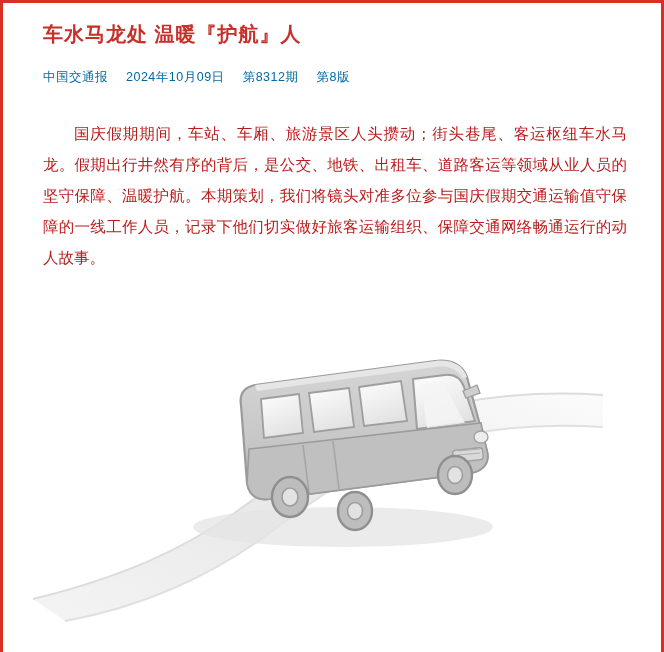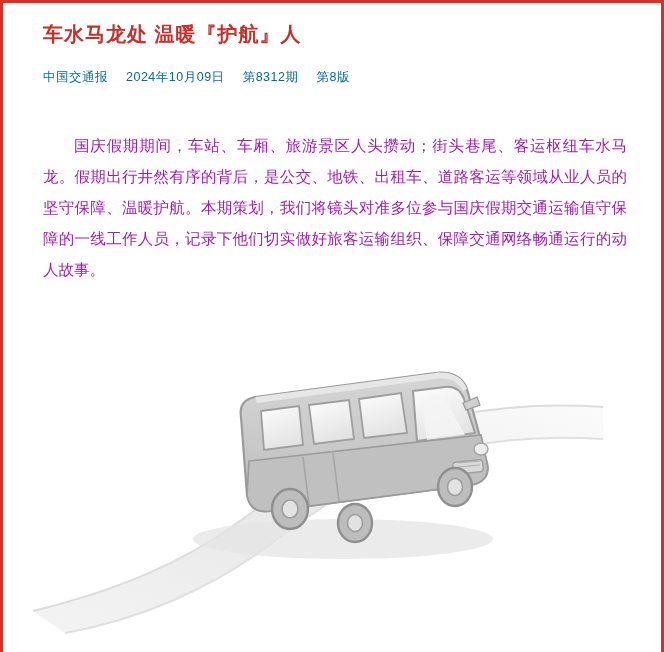--- a/index.html
+++ b/index.html
@@ -41,24 +41,24 @@
     color: #0369a1;
     letter-spacing: 0.5px;
     display: flex;
     gap: 18px;
     align-items: baseline;
   }
   .meta span {
     white-space: nowrap;
   }
   .body-text {
-    margin: 44px 14px 0 14px;
+    margin: 32px 14px 0 14px;
     font-size: 15.5px;
     line-height: 2.0;
-    color: #a21caf;
+    color: #b91c1c;
     text-align: justify;
     text-indent: 2em;
     font-family: "Liberation Sans", sans-serif;
   }
   .illustration {
     position: relative;
     margin-top: 26px;
     width: 664px;
     height: 330px;
     left: -26px;

